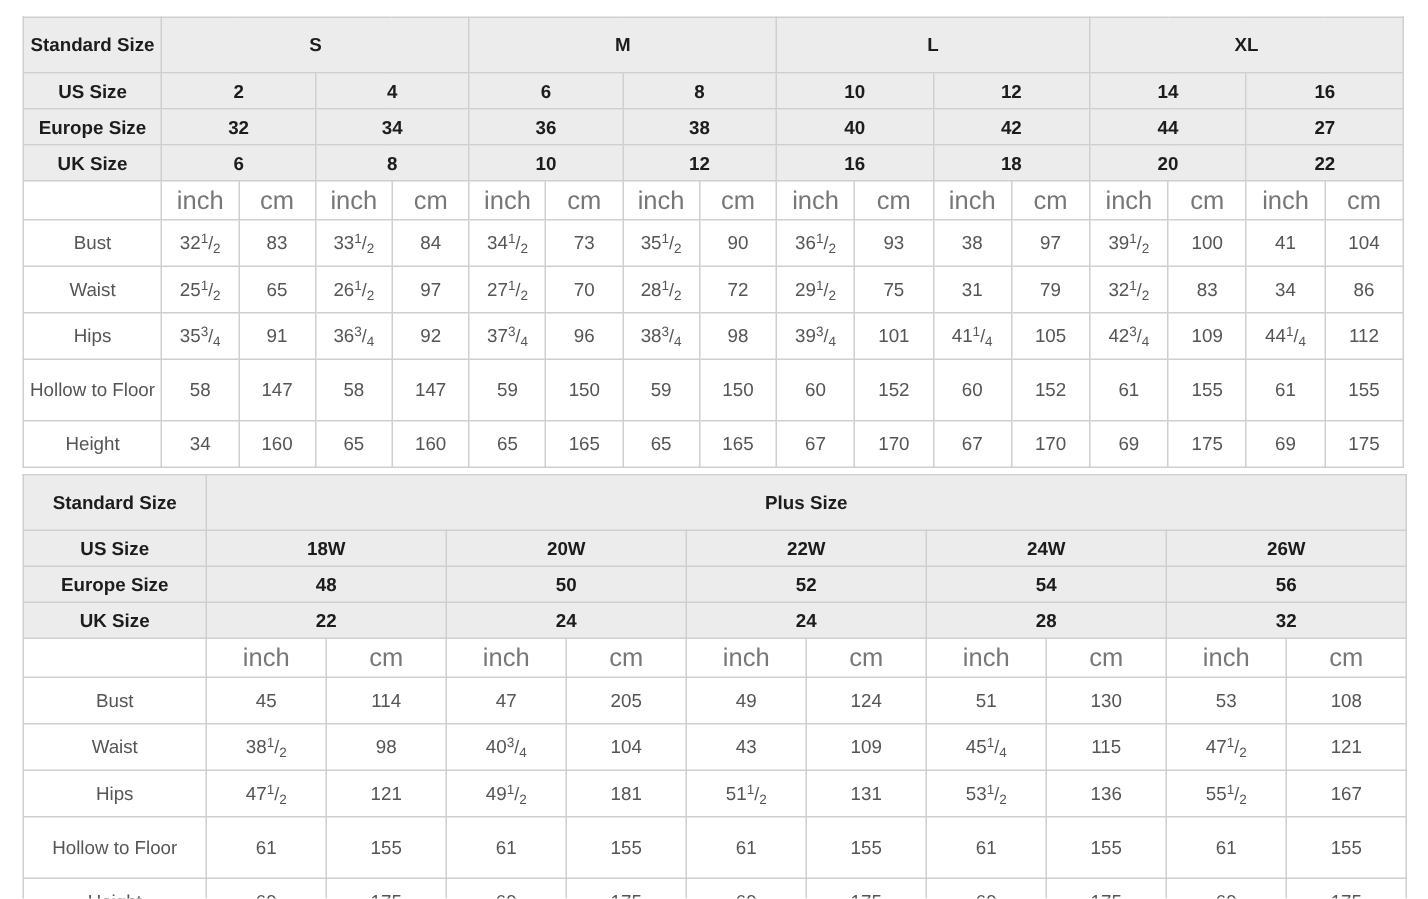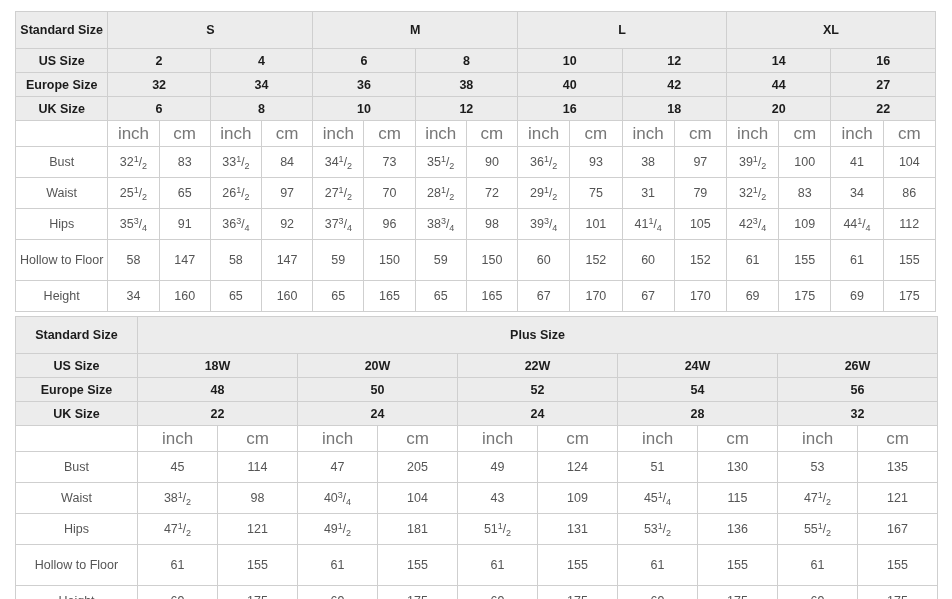--- a/index.html
+++ b/index.html
@@ -309,21 +309,21 @@
           <td class="rowlabel">Bust</td>
           <td>45</td>
           <td>114</td>
           <td>47</td>
           <td>205</td>
           <td>49</td>
           <td>124</td>
           <td>51</td>
           <td>130</td>
           <td>53</td>
-          <td>135</td>
+          <td>108</td>
         </tr>
         <tr class="r-meas">
           <td class="rowlabel">Waist</td>
           <td><span class="frac">38<sup>1</sup><span class="sl">/</span><sub>2</sub></span></td>
           <td>98</td>
           <td><span class="frac">40<sup>3</sup><span class="sl">/</span><sub>4</sub></span></td>
           <td>104</td>
           <td>43</td>
           <td>109</td>
           <td><span class="frac">45<sup>1</sup><span class="sl">/</span><sub>4</sub></span></td>

